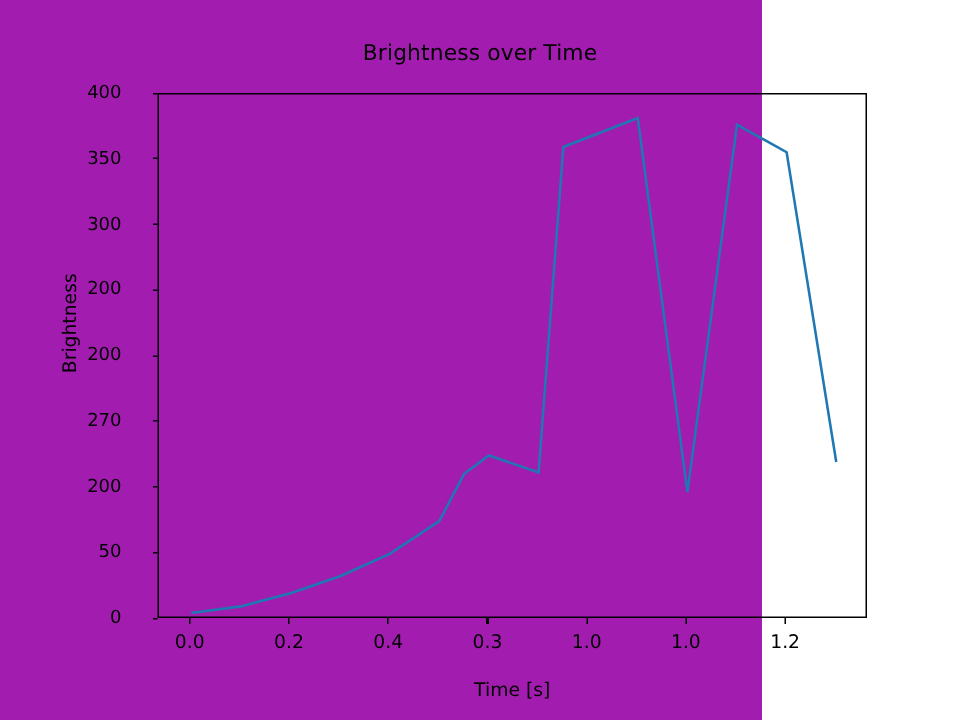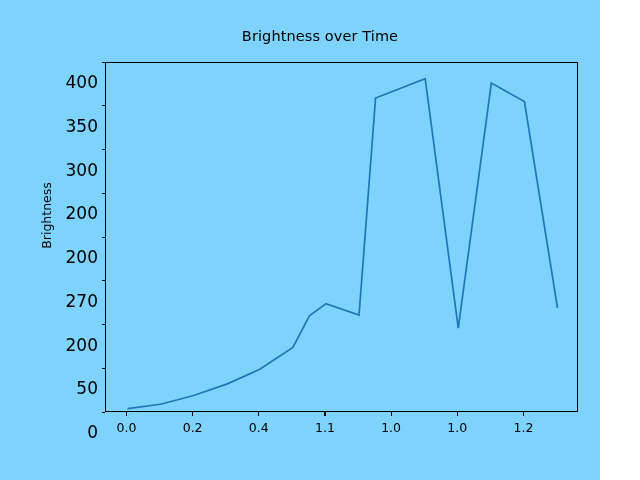--- a/index.html
+++ b/index.html
@@ -8,23 +8,23 @@
     background: #ffffff;
   }
   body {
     width: 640px;
     height: 480px;
     overflow: hidden;
     font-family: "DejaVu Sans", sans-serif;
   }
   #figure {
     position: relative;
-    width: 600px;
+    width: 508px;
     height: 480px;
-    background: #7dd3fc;
+    background: #a21caf;
   }
   #chart-title {
     position: absolute;
     left: 0;
     top: 28px;
     width: 640px;
     text-align: center;
     font-size: 14.5px;
     color: #000000;
     letter-spacing: 0.1px;
@@ -69,26 +69,25 @@
     transform-origin: center center;
   }
   .tick-row {
     position: absolute;
     left: 0;
     width: 105px;
     height: 0;
   }
   .tick-row .lbl {
     position: absolute;
-    right: 7px;
+    right: 24px;
     top: -8px;
-    font-size: 17px;
+    font-size: 12px;
     color: #000000;
     white-space: nowrap;
-    margin-top: 18px;
   }
   .tick-row .mk {
     position: absolute;
     right: 0;
     top: -0.5px;
     width: 3.5px;
     height: 1.1px;
     background: #000000;
   }
   .tick-col {
@@ -117,20 +116,21 @@
   }
 </style>
 </head>
 <body>
 
 <div id="figure">
 
   <div id="chart-title">Brightness over Time</div>
 
   <div id="ylabel">Brightness</div>
+  <div id="xlabel">Time [s]</div>
 
   <div id="y-axis-ticks">
       <div class="tick-row" style="top: 412px;">
         <div class="mk"></div>
         <div class="lbl">0</div>
       </div>
       <div class="tick-row" style="top: 368.25px;">
         <div class="mk"></div>
         <div class="lbl">50</div>
       </div>
@@ -171,21 +171,21 @@
       <div class="tick-col" style="left: 192.654px;">
         <div class="mk"></div>
         <div class="lbl">0.2</div>
       </div>
       <div class="tick-col" style="left: 258.808px;">
         <div class="mk"></div>
         <div class="lbl">0.4</div>
       </div>
       <div class="tick-col" style="left: 324.962px;">
         <div class="mk"></div>
-        <div class="lbl">1.1</div>
+        <div class="lbl">0.3</div>
       </div>
       <div class="tick-col" style="left: 391.115px;">
         <div class="mk"></div>
         <div class="lbl">1.0</div>
       </div>
       <div class="tick-col" style="left: 457.269px;">
         <div class="mk"></div>
         <div class="lbl">1.0</div>
       </div>
       <div class="tick-col" style="left: 523.423px;">

